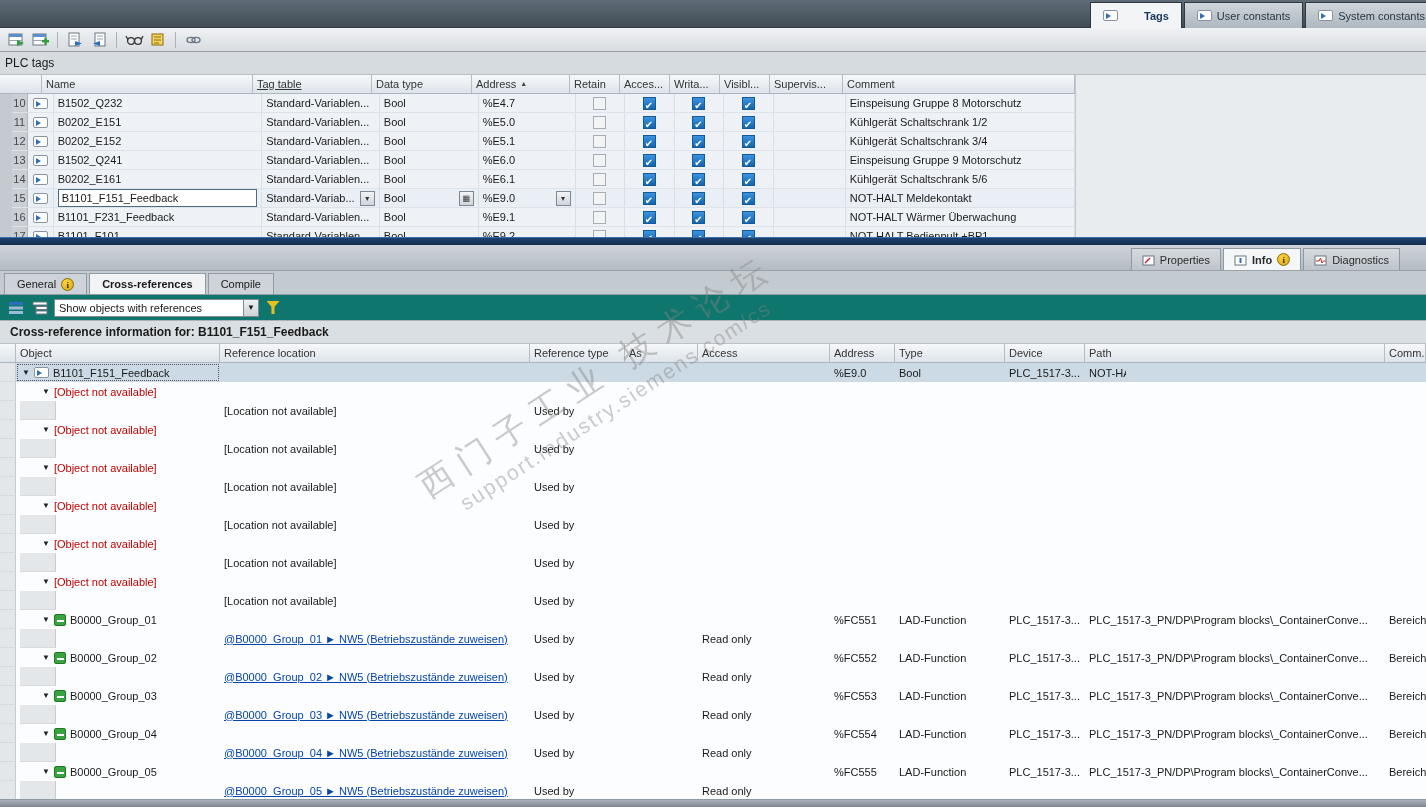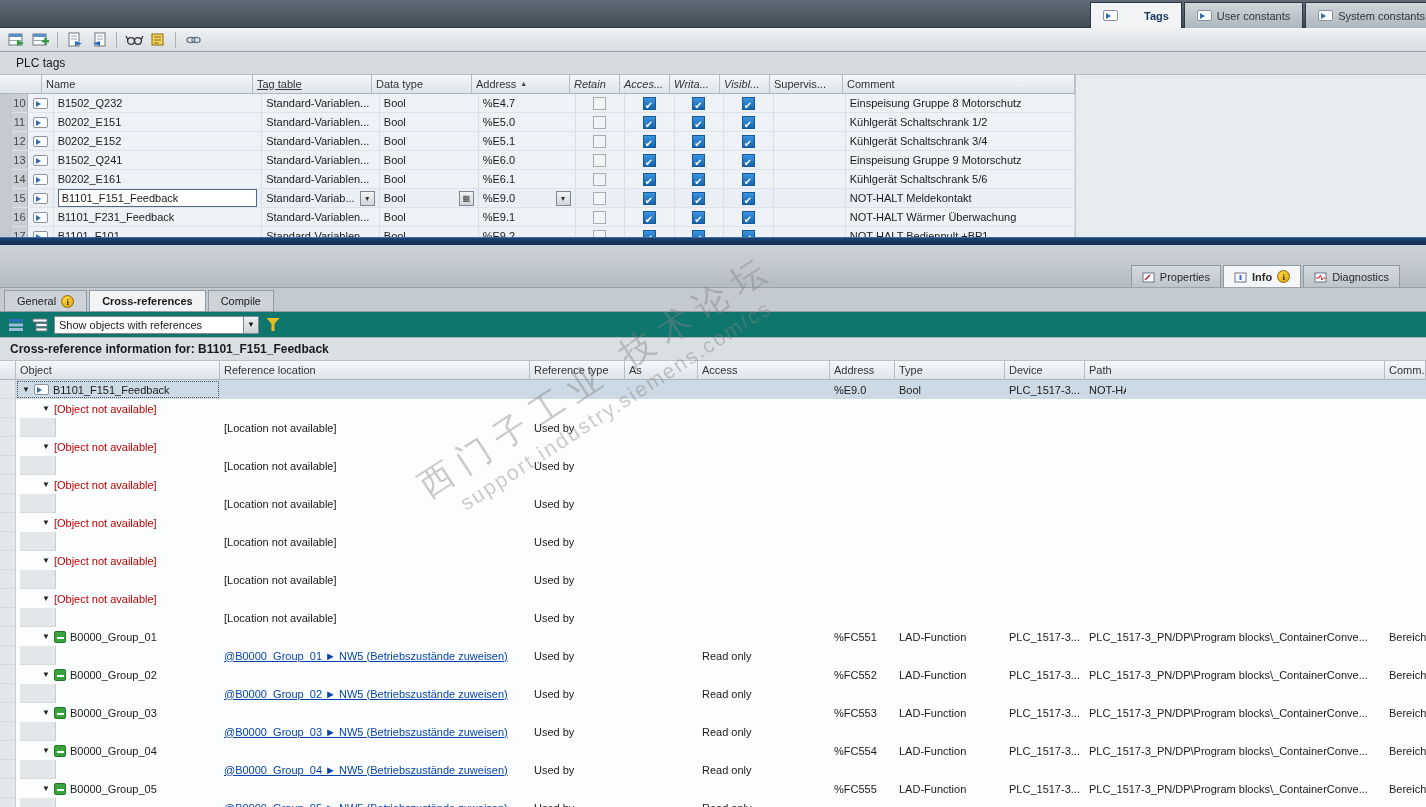--- a/index.html
+++ b/index.html
@@ -16,30 +16,30 @@
   .mini-card { display:inline-block; width:15px; height:11px; background:#fff; border:1px solid #8a94a0; border-radius:2px; position:relative; }
   .mini-card::before { content:""; position:absolute; left:2px; top:2px; width:0; height:0;
              border-left:5px solid #2f6fb2; border-top:3px solid transparent; border-bottom:3px solid transparent; }
 
   
   .main-toolbar { height:24px; background:linear-gradient(#f0f2f4,#d8dce0); border-bottom:1px solid #9aa1a8; display:flex; align-items:center; padding-left:6px; gap:4px; }
   .tbtn { width:20px; height:20px; display:flex; align-items:center; justify-content:center; cursor:pointer; }
   .tsep { width:1px; height:16px; background:#aab1b8; margin:0 3px; }
 
   
-  .section-title { height:23px; background:#d6dbdf; border-bottom:1px solid #b8bec4; display:flex; align-items:center; padding-left:16px; font-size:12px; color:#1a1a1a; }
+  .section-title { height:23px; background:#d6dbdf; border-bottom:1px solid #b8bec4; display:flex; align-items:center; padding-left:5px; font-size:12px; color:#1a1a1a; }
 
   
   .tags-area { display:flex; }
   .tags-table { width:1075px; }
   .tags-fill { flex:1; background:#e8ecef; border-left:1px solid #c2c8cd; }
   .thead { display:flex; height:19px; background:linear-gradient(#f6f8fa,#dde4ea); border-bottom:1px solid #aeb6bf; color:#333; }
   .th { border-right:1px solid #b5bcc4; padding:0 4px; line-height:18px; overflow:hidden; white-space:nowrap; }
   .h-numic{width:42px;} .h-name{width:211px;} .h-table{width:119px;text-decoration:underline;} .h-type{width:100px;} .h-addr{width:98px; display:flex; align-items:center; gap:4px;}
-  .h-retain,.h-acc,.h-writ,.h-vis{width:50px;font-style:italic;} .h-superv{width:73px;} .h-comment{width:232px;}
+  .h-retain,.h-acc,.h-writ,.h-vis{width:50px;} .h-superv{width:73px;} .h-comment{width:232px;}
   .sort-ic { font-size:7px; color:#444; }
   .tbody { height:143px; overflow:hidden; background:#eef2f6;margin-left:12px; }
   .trow { display:flex; height:19px; border-bottom:1px solid #dde3e9; background:#eef2f6; }
   .tc { border-right:1px solid #d9dfe5; line-height:18px; padding:0 4px; overflow:hidden; white-space:nowrap; display:flex; align-items:center; }
   .c-num { width:16px; background:#c9cfd4; color:#4a4a4a; justify-content:center; padding:0 1px; border-right:1px solid #b0b6bc; }
   .c-ic { width:26px; justify-content:center; }
   .c-name { width:211px; } .c-table { width:119px; } .c-type { width:100px; } .c-addr { width:98px; }
   .c-chk { width:50px; justify-content:center; } .c-superv { width:73px; } .c-comment { width:232px; }
   .tag-ic { display:inline-block; width:15px; height:11px; background:#fff; border:1px solid #8a94a0; border-radius:2px; position:relative; }
   .tag-ic::before { content:""; position:absolute; left:2px; top:2px; width:0; height:0;
@@ -51,21 +51,21 @@
   .trow.selected .dd-btn { display:inline-block; width:15px; height:15px; margin-left:auto; text-align:center; line-height:13px; font-size:8px;
         background:linear-gradient(#f2f4f6,#cfd5da); border:1px solid #7e8892; color:#333; cursor:pointer; }
   .name-box { flex:1; line-height:16px; }
   .trow.selected .name-box { background:#fff; border:1px solid #4f6b84; padding:0 3px; }
   .trow.selected { background:#e9eff5; }
 
   
   .splitter { height:8px; background:linear-gradient(#1c4272,#122c4e); border-top:1px solid #3a6ea8; cursor:row-resize; }
 
   
-  .insp-tabs-row { height:43px; background:linear-gradient(#cdd3d8,#b4bcc3); display:flex; justify-content:flex-end; align-items:flex-end; padding-right:26px; border-bottom:1px solid #9aa2aa; }
+  .insp-tabs-row { height:26px; background:linear-gradient(#cdd3d8,#b4bcc3); display:flex; justify-content:flex-end; align-items:flex-end; padding-right:26px; border-bottom:1px solid #9aa2aa; }
   .right-tab { display:flex; align-items:center; gap:5px; height:22px; padding:0 10px; margin-left:2px; white-space:nowrap;
         background:linear-gradient(#d5dade,#bec5cb); border:1px solid #8f99a2; border-bottom:none; color:#2b2b2b; cursor:pointer; }
   .right-tab.active { background:#f4f6f7; font-weight:bold; }
   .badge-i { display:inline-block; width:13px; height:13px; border-radius:50%; background:radial-gradient(circle at 35% 30%, #ffd23e, #d9a713); border:1px solid #8a6d00;
         color:#3a2f00; font-weight:bold; font-size:9px; text-align:center; line-height:13px; font-family:"Liberation Serif", serif; }
   .sub-tabs { height:24px; background:#c3cad0; display:flex; align-items:flex-end; padding-left:4px; border-bottom:1px solid #939ca4; }
   .sub-tab { display:flex; align-items:center; gap:5px; height:21px; padding:0 12px; margin-right:2px; white-space:nowrap;
         background:#cdd3d8; border:1px solid #939ca4; border-bottom:none; cursor:pointer; }
   .sub-tab.active { background:#f1f3f4; font-weight:bold; }
   .xref-toolbar { height:26px; background:#0f766e; border-bottom:1px solid #aab1b8; display:flex; align-items:center; gap:4px; padding-left:6px; }

